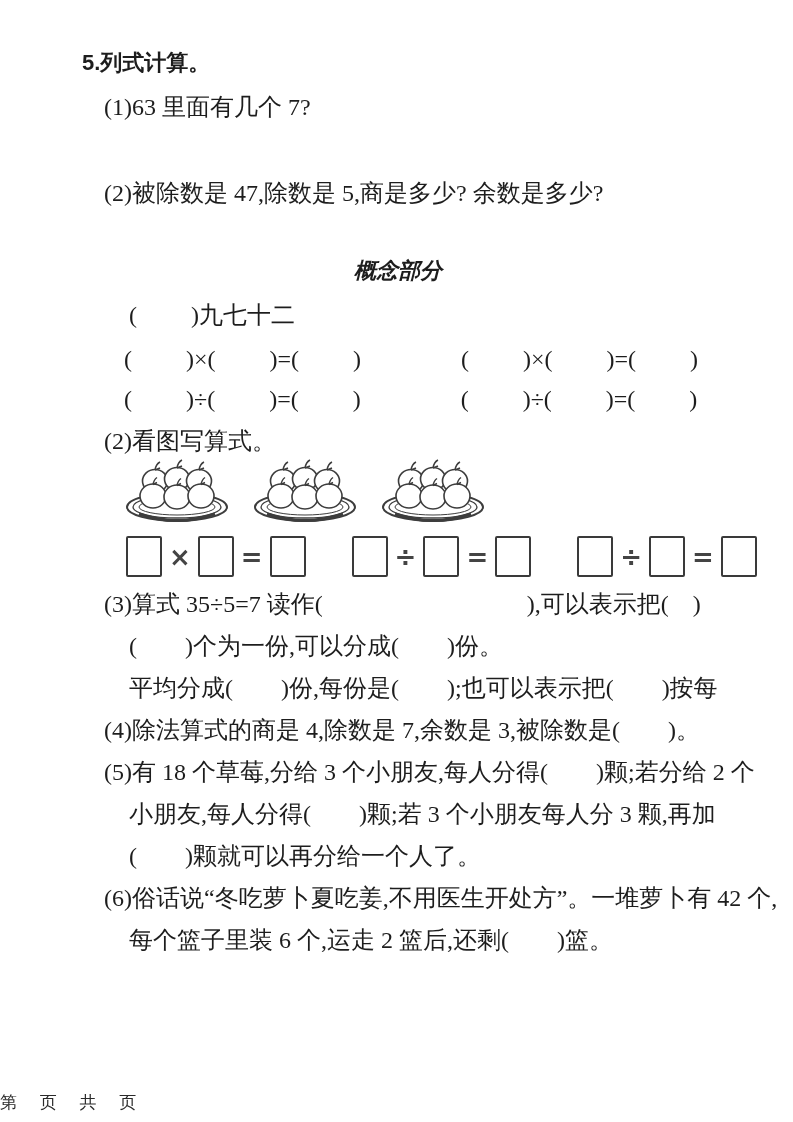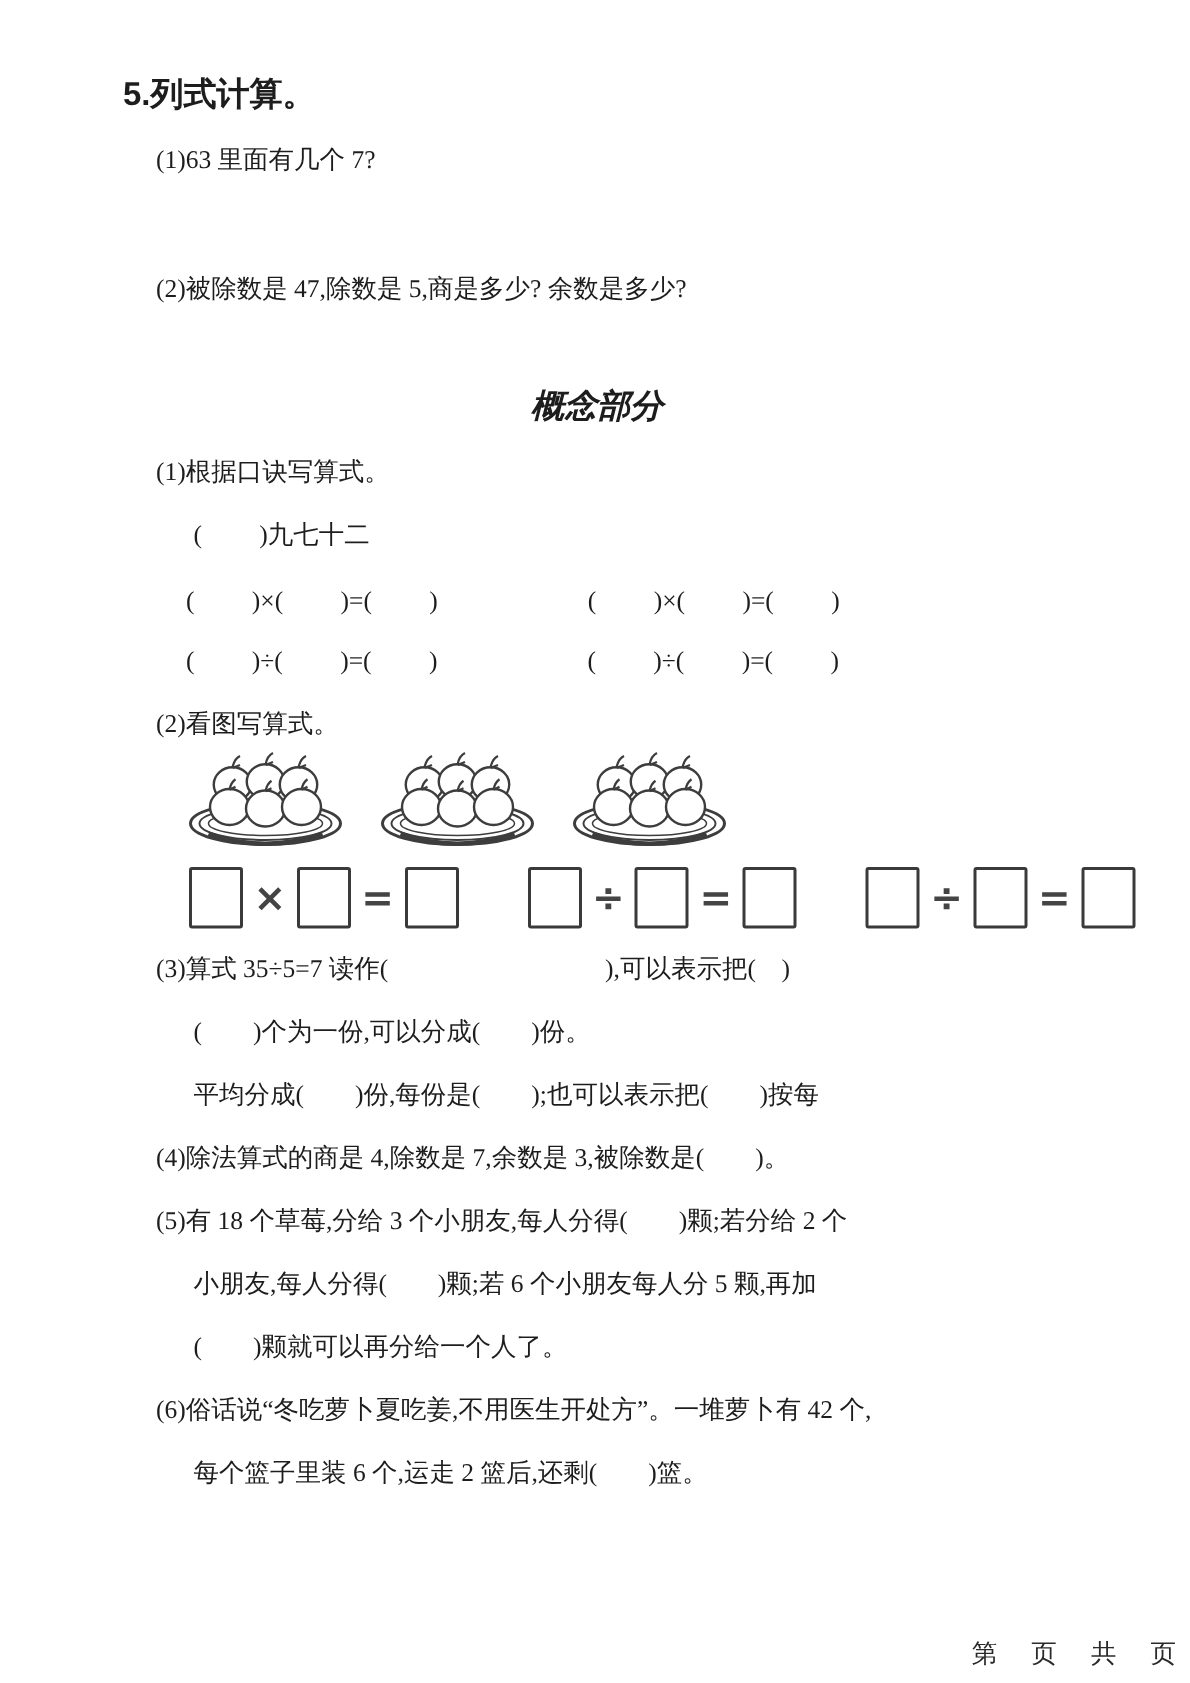--- a/index.html
+++ b/index.html
@@ -3,21 +3,21 @@
 <meta charset="utf-8">
 <style>
   html,body{margin:0;padding:0;}
   body{
     width:793px;height:1122px;
     background:#ffffff;color:#1d1d1d;
     font-family:"Liberation Serif","DejaVu Serif",serif;
     position:relative;overflow:hidden;
   }
   .page{padding:50px 79px 0 82px;}
-  .line{font-size:17px;line-height:26px;white-space:pre;}
+  .line{font-size:24px;line-height:26px;white-space:pre;}
   .bold{
     font-weight:bold;font-size:22px;
     font-family:"Liberation Sans","DejaVu Sans",sans-serif;
   }
   .center{text-align:center;font-style:italic;}
   .ind1{margin-left:22px;}
   .ind2{margin-left:47px;}
   .mb16{margin-bottom:16px;}
   .mb18{margin-bottom:18px;}
   .mb14{margin-bottom:14px;}
@@ -32,39 +32,38 @@
   .abox{
     width:32px;height:37px;border:2px solid #3a3a3a;border-radius:2px;
     background:#fff;display:inline-block;
   }
   .op{
     font-size:26px;font-weight:bold;color:#444;margin:0 7px;
     font-family:"DejaVu Sans","Liberation Sans",sans-serif;line-height:1;
   }
   .footer{
     position:absolute;left:0;bottom:8px;width:100%;
-    text-align:right;font-size:17px;letter-spacing:9px;
+    text-align:left;font-size:17px;letter-spacing:9px;
     font-family:"Liberation Sans","DejaVu Sans",sans-serif;color:#2a2a2a;
   }
   svg .stroke{fill:none;stroke:#3d3d3d;}
   svg .apple{fill:#ffffff;stroke:#3d3d3d;stroke-width:1.6;}
 </style>
 </head>
 <body>
 
 <div class="page">
 
   <div class="line bold mb18">5.列式计算。</div>
   <div class="line ind1 mb60">(1)63 里面有几个 7?</div>
   <div class="line ind1 mb52">(2)被除数是 47,除数是 5,商是多少? 余数是多少?</div>
 
   <div class="line bold center mb18">概念部分</div>
 
 
-  <div class="line ind1 mb16">(1)根据口诀写算式。</div>
   <div class="line ind2 mb18">(         )九七十二</div>
 
   <div class="eqrow mb14">
     <span class="line eq-left">(         )×(         )=(         )</span>
     <span class="line">(         )×(         )=(         )</span>
   </div>
   <div class="eqrow mb16">
     <span class="line eq-left">(         )÷(         )=(         )</span>
     <span class="line">(         )÷(         )=(         )</span>
   </div>
@@ -153,21 +152,21 @@
     </div>
   </div>
 
   <div class="line ind1 mb16">(3)算式 35÷5=7 读作(                                  ),可以表示把(    )</div>
   <div class="line ind2 mb16">(        )个为一份,可以分成(        )份。</div>
   <div class="line ind2 mb16">平均分成(        )份,每份是(        );也可以表示把(        )按每</div>
 
   <div class="line ind1 mb16">(4)除法算式的商是 4,除数是 7,余数是 3,被除数是(        )。</div>
 
   <div class="line ind1 mb16">(5)有 18 个草莓,分给 3 个小朋友,每人分得(        )颗;若分给 2 个</div>
-  <div class="line ind2 mb16">小朋友,每人分得(        )颗;若 6 个小朋友每人分 5 颗,再加</div>
+  <div class="line ind2 mb16">小朋友,每人分得(        )颗;若 3 个小朋友每人分 3 颗,再加</div>
   <div class="line ind2 mb16">(        )颗就可以再分给一个人了。</div>
 
   <div class="line ind1 mb16">(6)俗话说“冬吃萝卜夏吃姜,不用医生开处方”。一堆萝卜有 42 个,</div>
   <div class="line ind2">每个篮子里装 6 个,运走 2 篮后,还剩(        )篮。</div>
 
 </div>
 
 <div class="footer">第 页 共 页</div>
 
 </body></html>

